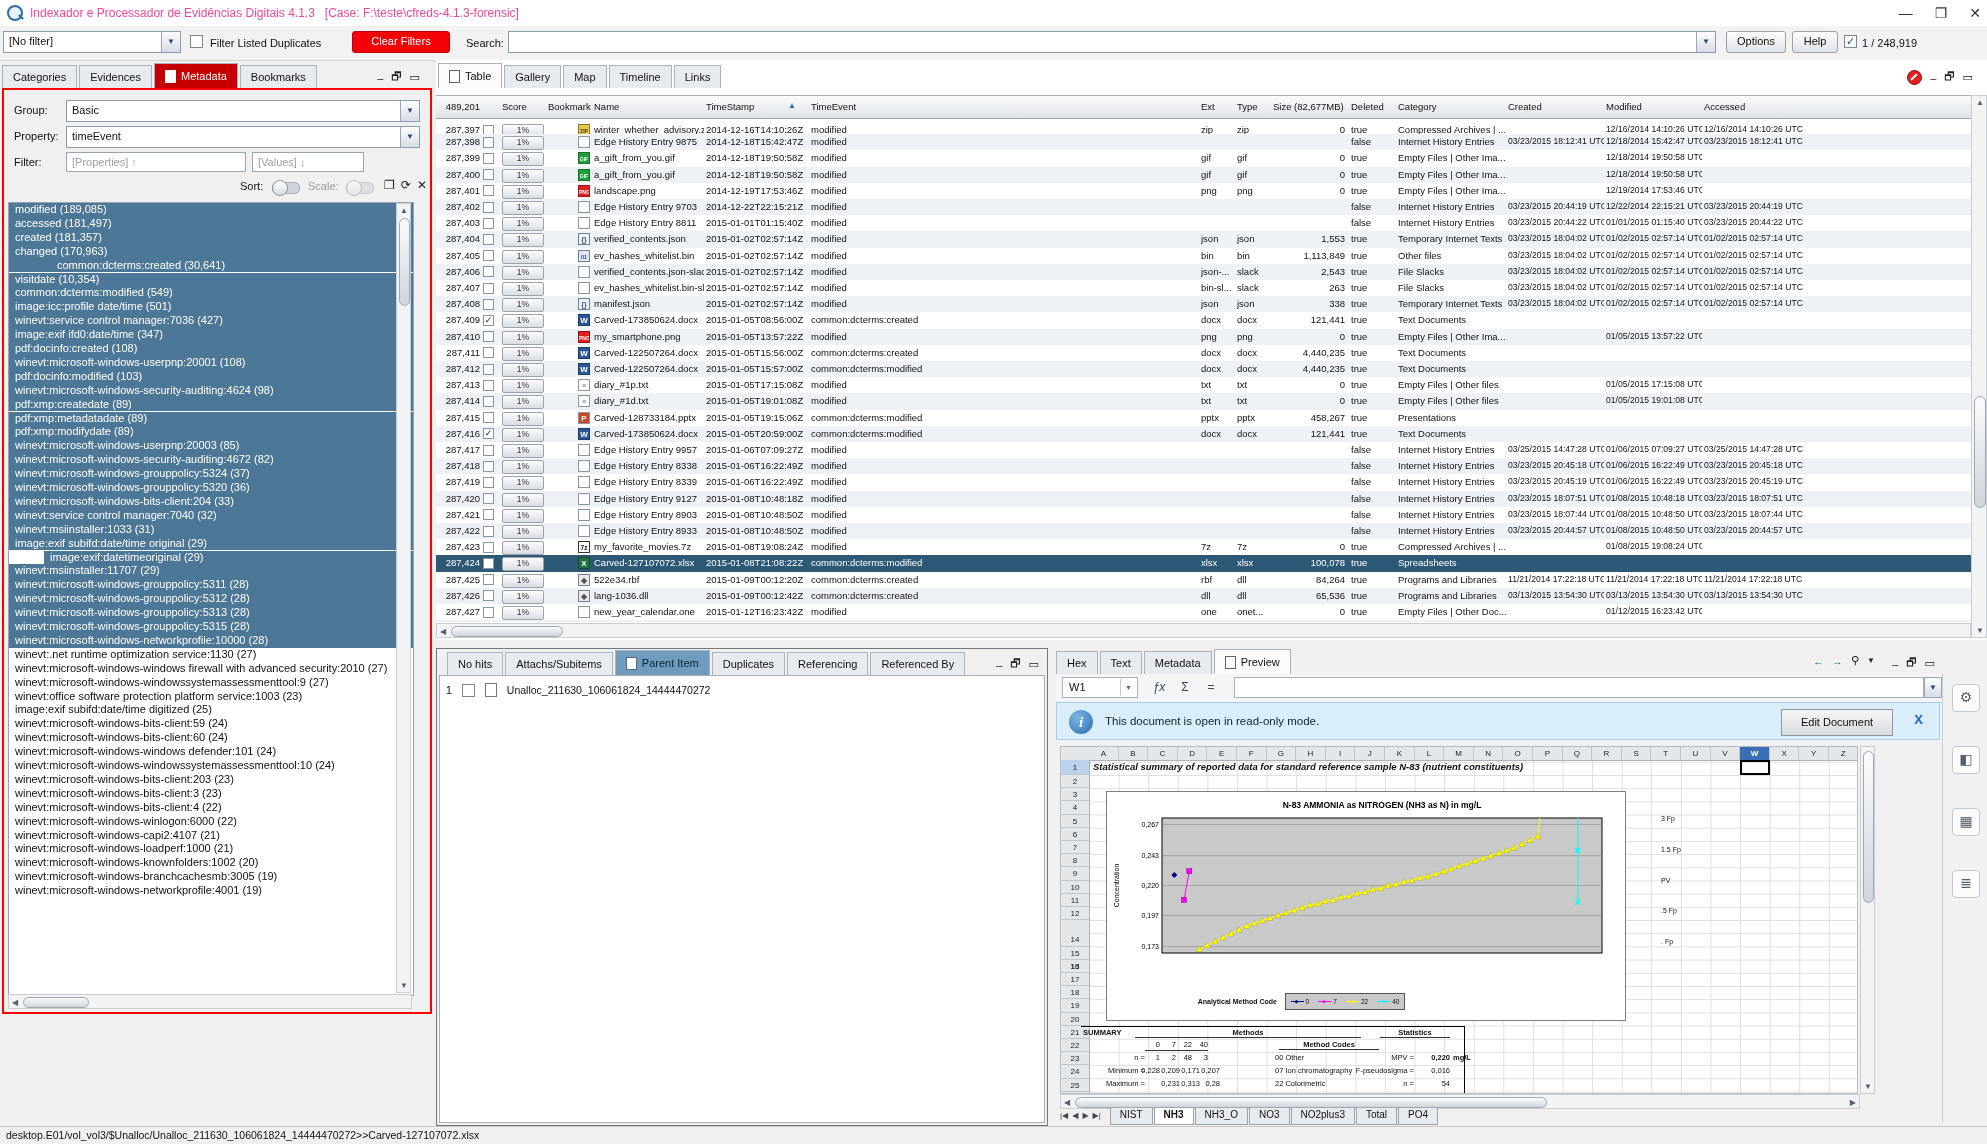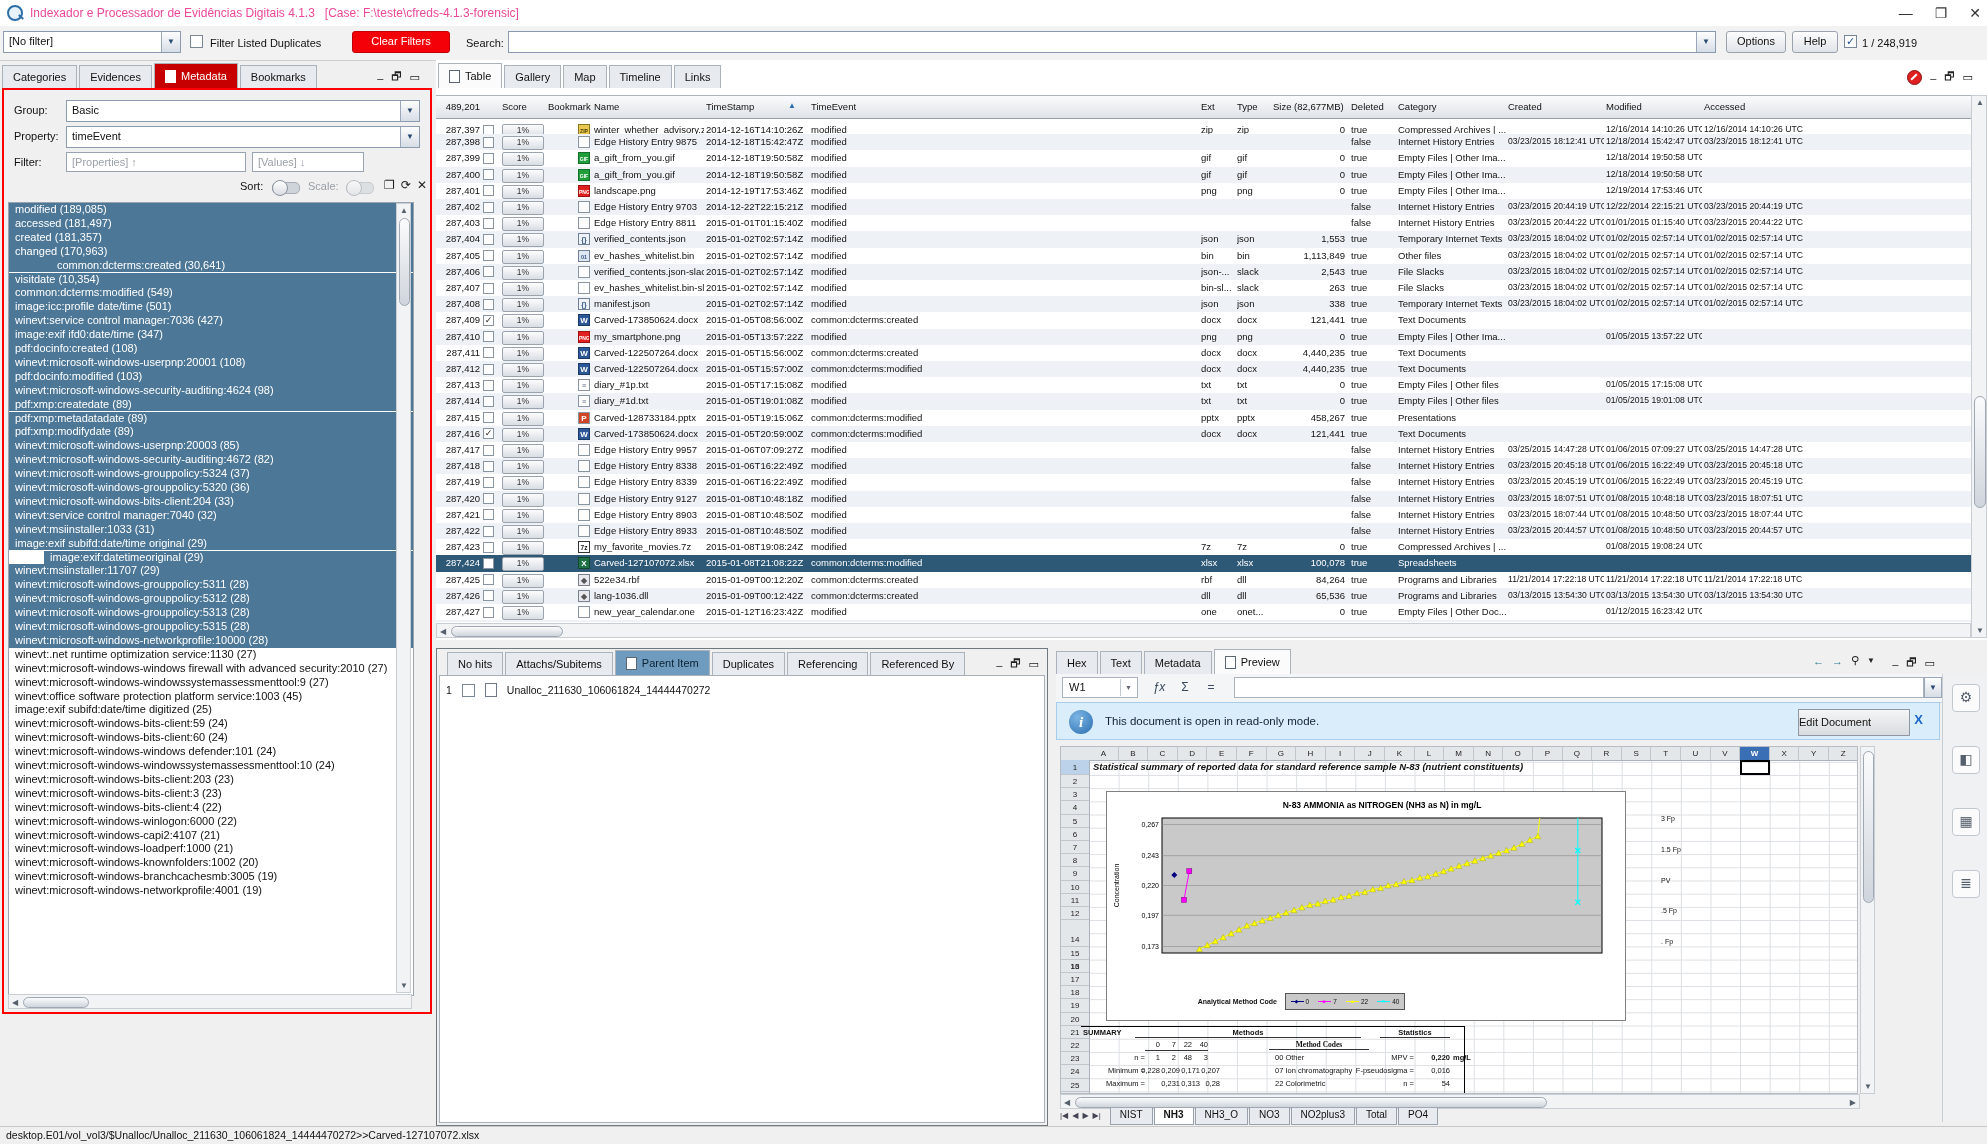--- a/index.html
+++ b/index.html
@@ -92,21 +92,21 @@
   .prev-panel{position:absolute;left:1052px;top:648px;width:935px;height:478px;background:#f0f0f0;}
   .fbar{position:absolute;left:4px;top:26px;width:931px;height:28px;background:#f4f5f7;border-bottom:1px solid #d0d4d9;}
   .namebox{position:absolute;left:6px;top:3px;width:76px;height:21px;background:#fff;border:1px solid #aab2bc;box-sizing:border-box;font-size:11px;padding:3px 0 0 6px;}
   .namebox .nv{position:absolute;right:1px;top:1px;width:15px;height:17px;border-left:1px solid #c4cad2;font-size:7px;color:#667;text-align:center;line-height:17px;}
   .fico{position:absolute;top:3px;width:22px;height:21px;text-align:center;line-height:21px;font-size:12px;color:#3a4a5c;}
   .finput{position:absolute;left:178px;top:3px;width:690px;height:21px;background:#fff;border:1px solid #aab2bc;box-sizing:border-box;}
   .fdrop{position:absolute;left:868px;top:3px;width:18px;height:21px;background:linear-gradient(#fdfdfd,#d7dde6);border:1px solid #9aa7b8;box-sizing:border-box;font-size:8px;color:#2a4a72;text-align:center;line-height:19px;}
   .banner{position:absolute;left:4px;top:54px;width:884px;height:38px;background:#d9edfb;border:1px solid #a8cdea;box-sizing:border-box;}
   .infoc{position:absolute;left:12px;top:7px;width:24px;height:24px;border-radius:50%;background:radial-gradient(circle at 35% 30%,#7db6e4,#2a6db1);color:#fff;font-style:italic;font-weight:bold;font-size:15px;text-align:center;line-height:24px;font-family:"Liberation Serif","DejaVu Serif",serif;}
   .bannertxt{position:absolute;left:48px;top:12px;font-size:11.5px;color:#123;}
-  .editbtn{position:absolute;right:29px;top:6px;width:110px;height:25px;background:linear-gradient(#f4f5f6,#d8dce0);border:1px solid #8f98a2;font-size:11px;line-height:24px;}
+  .editbtn{position:absolute;right:46px;top:6px;width:110px;height:25px;background:linear-gradient(#f4f5f6,#d8dce0);border:1px solid #8f98a2;font-size:11px;text-align:center;line-height:24px;}
   .bclose{position:absolute;right:16px;top:9px;color:#1a66cc;font-weight:bold;font-size:13px;}
   
   .sheet{position:absolute;left:8px;top:98px;width:798px;height:348px;background:#fff;overflow:hidden;border:1px solid #b6bcc4;box-sizing:border-box;
     background-image:linear-gradient(to right,#dcdfe3 1px,transparent 1px),linear-gradient(to bottom,#dcdfe3 1px,transparent 1px);
     background-size:29.6px 13.2px;background-position:28px 28px;}
   .colhead{position:absolute;left:0;top:0;width:798px;height:13px;background:#e4e7ea;border-bottom:1px solid #aab2bc;}
   .colhead .cl{position:absolute;top:0;height:13px;text-align:center;font-size:8px;line-height:13px;border-right:1px solid #c0c6cc;box-sizing:border-box;color:#222;}
   .colhead .cl.selc{background:#3a6fb5;color:#fff;font-weight:bold;}
   .gutter{position:absolute;left:0;top:13px;width:28px;height:335px;background:#e4e7ea;border-right:1px solid #aab2bc;}
   .gutter .gr{position:absolute;left:0;width:28px;text-align:center;font-size:8px;color:#222;border-bottom:1px solid #c0c6cc;box-sizing:border-box;}
@@ -258,21 +258,21 @@
           <div class="mitem sel" style="top: 347.5px; margin-left: 35px;">image:exif:datetimeoriginal (29)</div>
           <div class="mitem sel" style="top: 361.4px;">winevt:msiinstaller:11707 (29)</div>
           <div class="mitem sel" style="top: 375.3px;">winevt:microsoft-windows-grouppolicy:5311 (28)</div>
           <div class="mitem sel" style="top: 389.2px;">winevt:microsoft-windows-grouppolicy:5312 (28)</div>
           <div class="mitem sel" style="top: 403.1px;">winevt:microsoft-windows-grouppolicy:5313 (28)</div>
           <div class="mitem sel" style="top: 417px;">winevt:microsoft-windows-grouppolicy:5315 (28)</div>
           <div class="mitem sel" style="top: 430.9px;">winevt:microsoft-windows-networkprofile:10000 (28)</div>
           <div class="mitem" style="top: 444.8px;">winevt:.net runtime optimization service:1130 (27)</div>
           <div class="mitem" style="top: 458.7px;">winevt:microsoft-windows-windows firewall with advanced security:2010 (27)</div>
           <div class="mitem" style="top: 472.6px;">winevt:microsoft-windows-windowssystemassessmenttool:9 (27)</div>
-          <div class="mitem" style="top: 486.5px;">winevt:office software protection platform service:1003 (45)</div>
+          <div class="mitem" style="top: 486.5px;">winevt:office software protection platform service:1003 (23)</div>
           <div class="mitem" style="top: 500.4px;">image:exif subifd:date/time digitized (25)</div>
           <div class="mitem" style="top: 514.3px;">winevt:microsoft-windows-bits-client:59 (24)</div>
           <div class="mitem" style="top: 528.2px;">winevt:microsoft-windows-bits-client:60 (24)</div>
           <div class="mitem" style="top: 542.1px;">winevt:microsoft-windows-windows defender:101 (24)</div>
           <div class="mitem" style="top: 556px;">winevt:microsoft-windows-windowssystemassessmenttool:10 (24)</div>
           <div class="mitem" style="top: 569.9px;">winevt:microsoft-windows-bits-client:203 (23)</div>
           <div class="mitem" style="top: 583.8px;">winevt:microsoft-windows-bits-client:3 (23)</div>
           <div class="mitem" style="top: 597.7px;">winevt:microsoft-windows-bits-client:4 (22)</div>
           <div class="mitem" style="top: 611.6px;">winevt:microsoft-windows-winlogon:6000 (22)</div>
           <div class="mitem" style="top: 625.5px;">winevt:microsoft-windows-capi2:4107 (21)</div>
@@ -1134,21 +1134,21 @@
       <div class="sumbox" style="left:20px;top:279px;width:383px;height:66px;"></div>
       <div class="sum b" style="left:22px;top:281px;">SUMMARY</div>
       <div class="sum b ctr" style="left:74px;top:281px;width:226px;border-bottom:1px solid #333;">Methods</div>
       <div class="sum b ctr" style="left:319px;top:281px;width:70px;border-bottom:1px solid #333;">Statistics</div>
 
       <div class="sumline" style="left:84px;top:292px;width:63px;height:11px;"></div>
       <div class="sum ra" style="left:84px;top:293px;width:15px;">0</div>
       <div class="sum ra" style="left:100px;top:293px;width:15px;">7</div>
       <div class="sum ra" style="left:116px;top:293px;width:15px;">22</div>
       <div class="sum ra" style="left:132px;top:293px;width:15px;">40</div>
-      <div class="sum b ctr" style="left:208px;top:293px;width:100px;border-bottom:1px solid #333;font-family:Liberation Serif, serif;">Method Codes</div>
+      <div class="sum b ctr" style="left:218px;top:293px;width:100px;border-bottom:1px solid #333;">Method Codes</div>
 
       <div class="sum ra" style="left:20px;top:306px;width:64px;">n =</div>
       <div class="sum ra" style="left:84px;top:306px;width:15px;">1</div>
       <div class="sum ra" style="left:100px;top:306px;width:15px;">2</div>
       <div class="sum ra" style="left:116px;top:306px;width:15px;">48</div>
       <div class="sum ra" style="left:132px;top:306px;width:15px;">3</div>
       <div class="sum" style="left:214px;top:306px;">00  Other</div>
       <div class="sum ra" style="left:280px;top:306px;width:73px;">MPV =</div>
       <div class="sum ra b" style="left:355px;top:306px;width:34px;">0,220</div>
       <div class="sum b" style="left:392px;top:306px;">mg/L</div>

